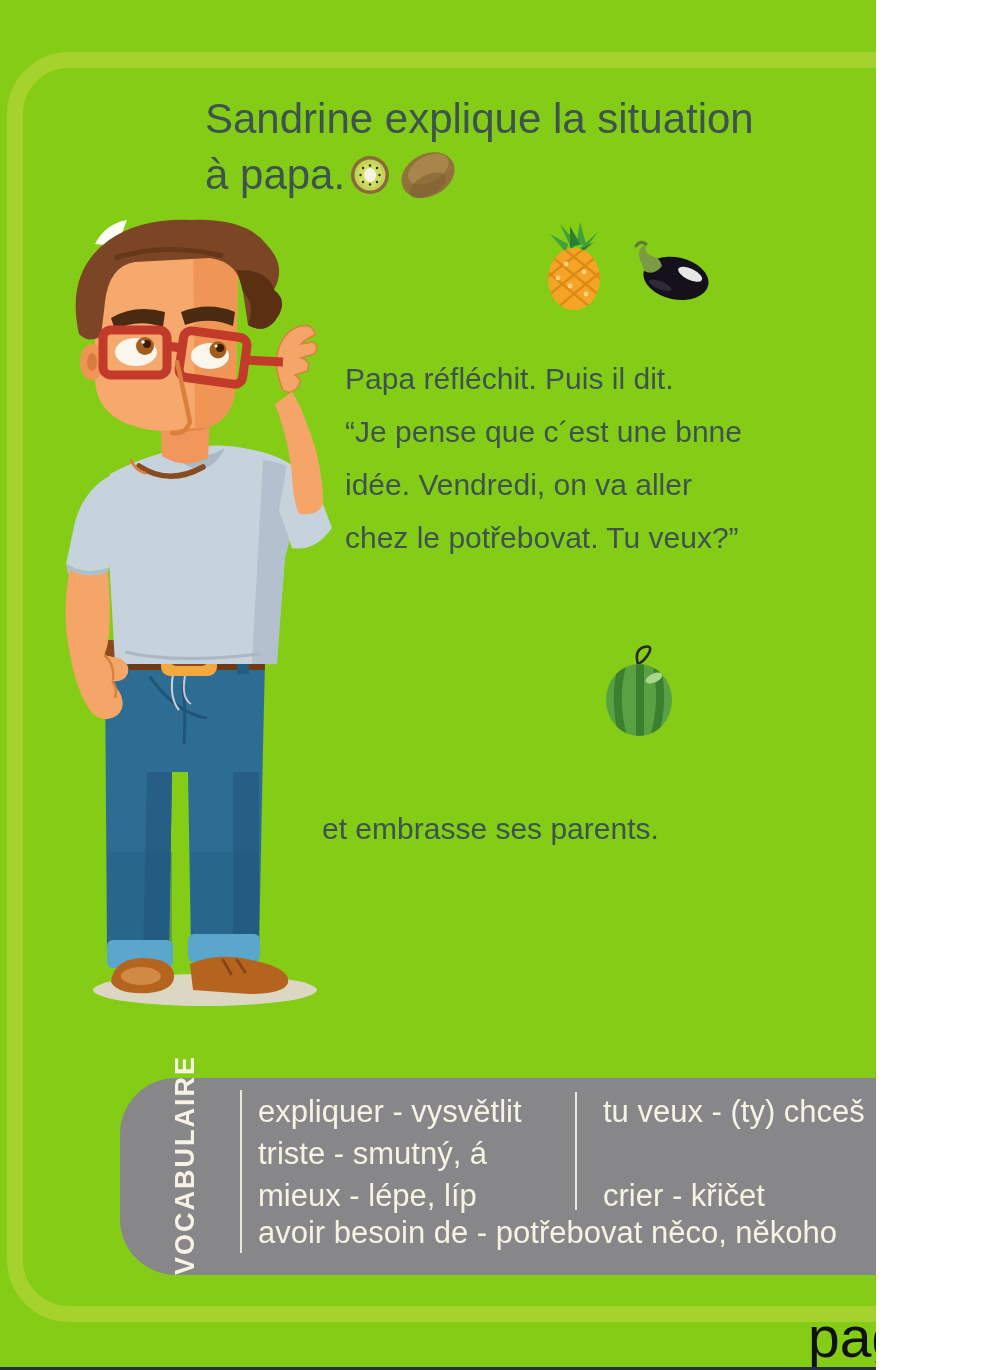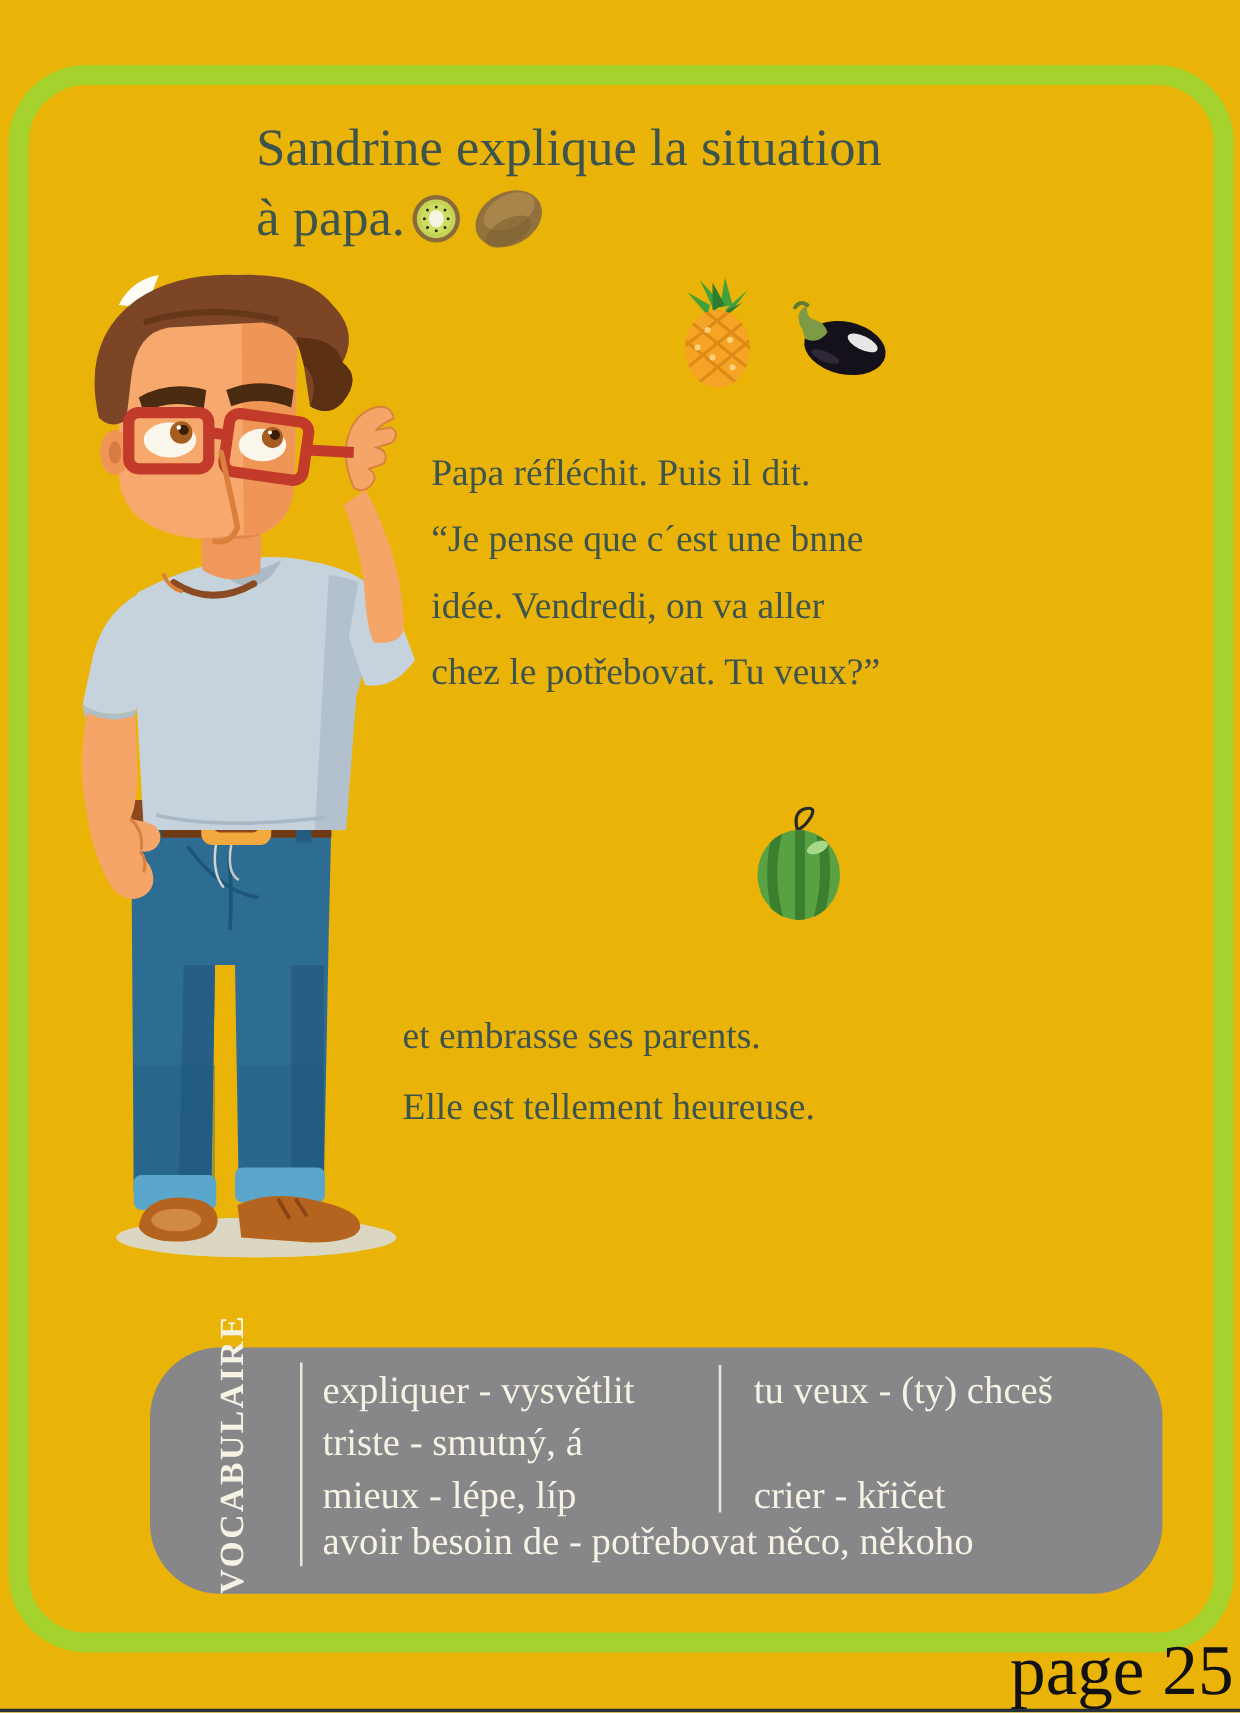--- a/index.html
+++ b/index.html
@@ -1,19 +1,19 @@
 <!DOCTYPE html>
 <html><head>
 <meta charset="utf-8">
 <style>
   html,body { margin:0; padding:0; }
   .page {
-    position:relative; width:992px; height:1370px;
-    background:#eab308; overflow:hidden;
-    font-family:Liberation Serif, serif;
+    position:relative; width:876px; height:1370px;
+    background:#84cc16; overflow:hidden;
+    font-family:Liberation Sans, sans-serif;
     color:#3d544e;
   }
   .frame {
     position:absolute; left:7px; top:52px; width:980px; height:1270px;
     box-sizing:border-box;
     border:16px solid #a5d22c; border-radius:62px;
   }
   .title { position:absolute; left:205px; top:92px; font-size:42px; line-height:54px; }
   .title .line2 { display:flex; align-items:center; gap:4px; }
   .para { position:absolute; font-size:30px; }
@@ -148,21 +148,20 @@
 
   <div class="para para1">
     <div>Papa réfléchit. Puis il dit.</div>
     <div>“Je pense que c´est une bnne</div>
     <div>idée. Vendredi, on va aller</div>
     <div>chez le potřebovat. Tu veux?”</div>
   </div>
 
   <div class="para para2">
     <div>et embrasse ses parents.</div>
-    <div>Elle est tellement heureuse.</div>
   </div>
 
   <svg class="man" width="290" height="800" viewBox="0 0 290 800">
 
     <ellipse cx="150" cy="778" rx="112" ry="16" fill="#dcd7c2"></ellipse>
 
     <path d="M50,450 L210,450 L208,535 L204,742 L136,742 L133,560 L117,560 L114,742 L52,742 Z" fill="#2e6d93"></path>
     <path d="M92,560 L117,560 L114,742 L88,742 Z" fill="#265e85"></path>
     <path d="M178,560 L204,560 L204,742 L178,742 Z" fill="#265e85"></path>
     <rect x="52" y="640" width="65" height="102" fill="#1f5a80" opacity=".35"></rect>

